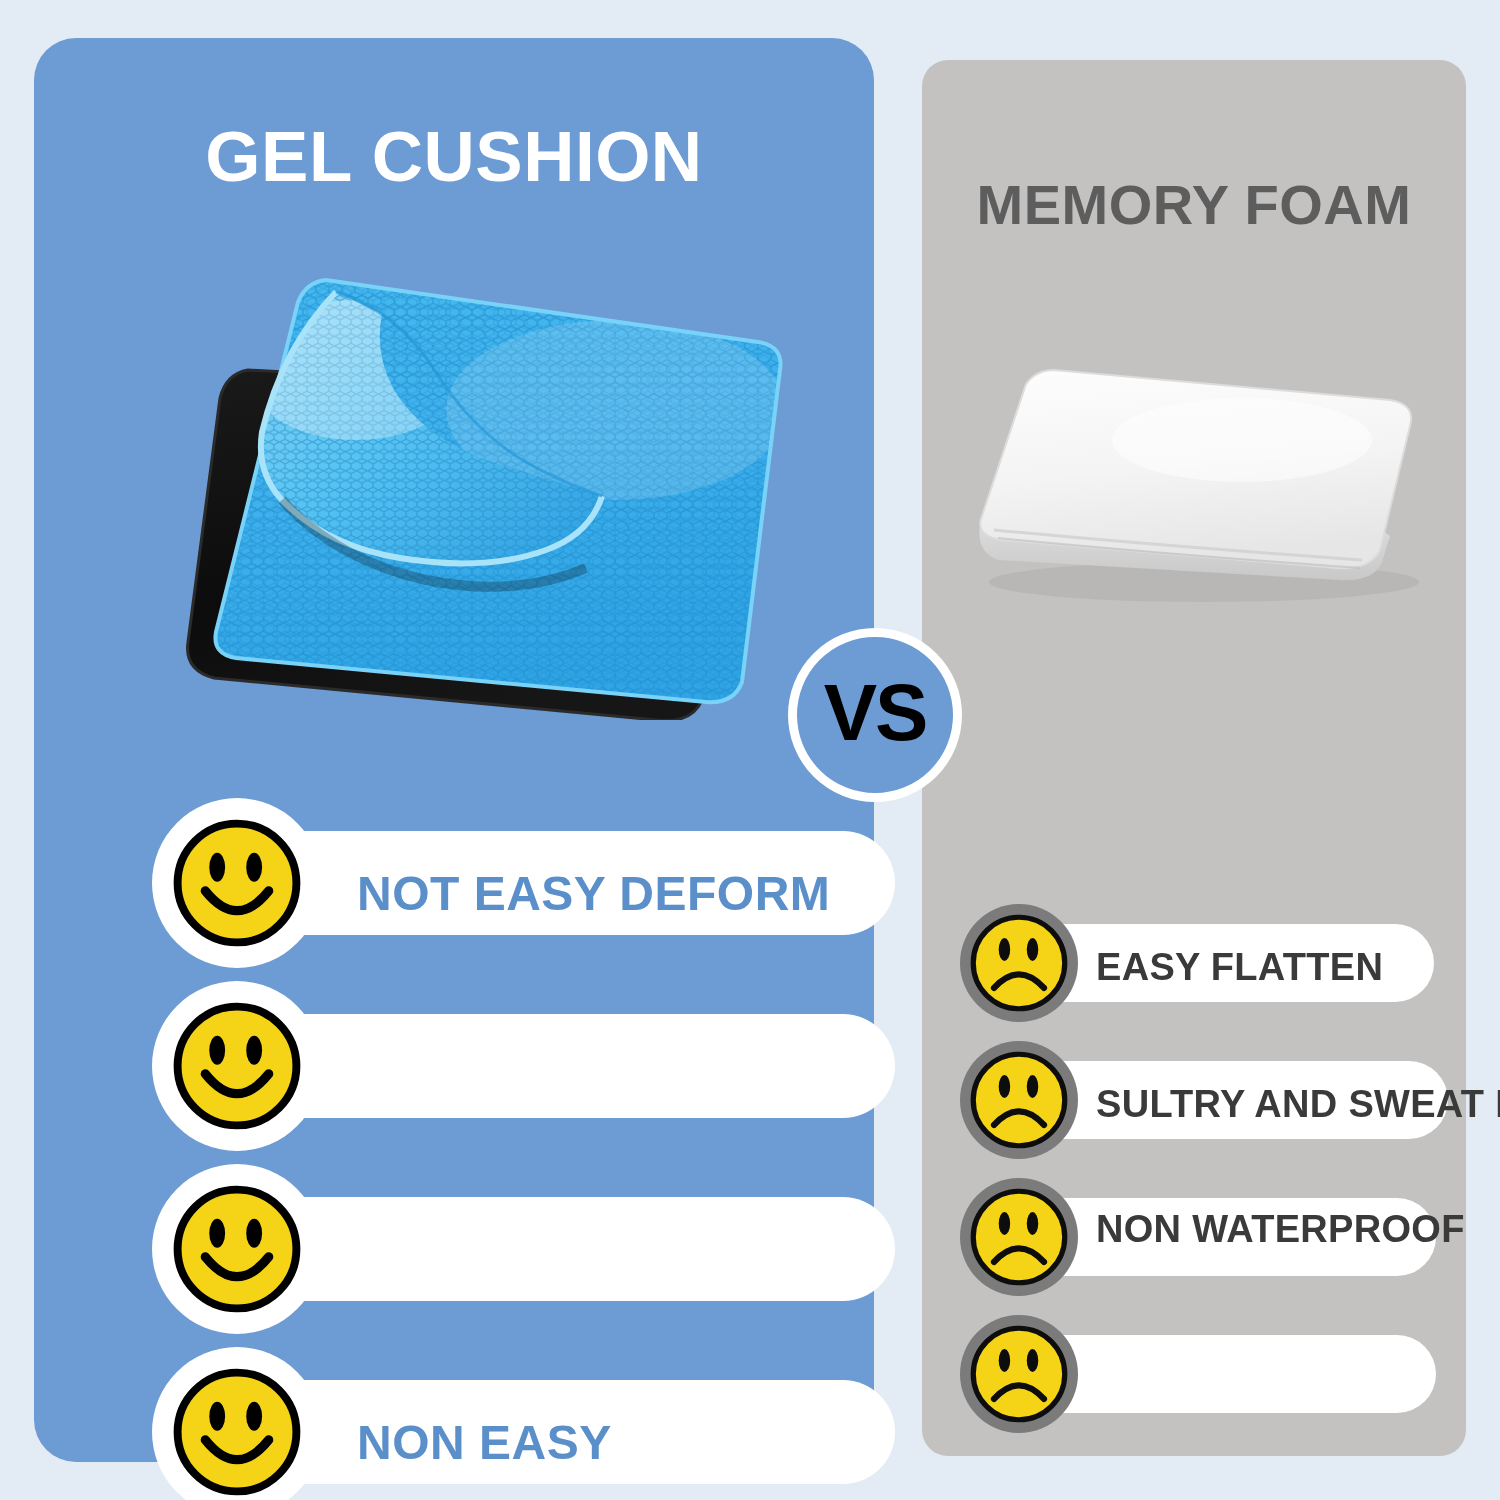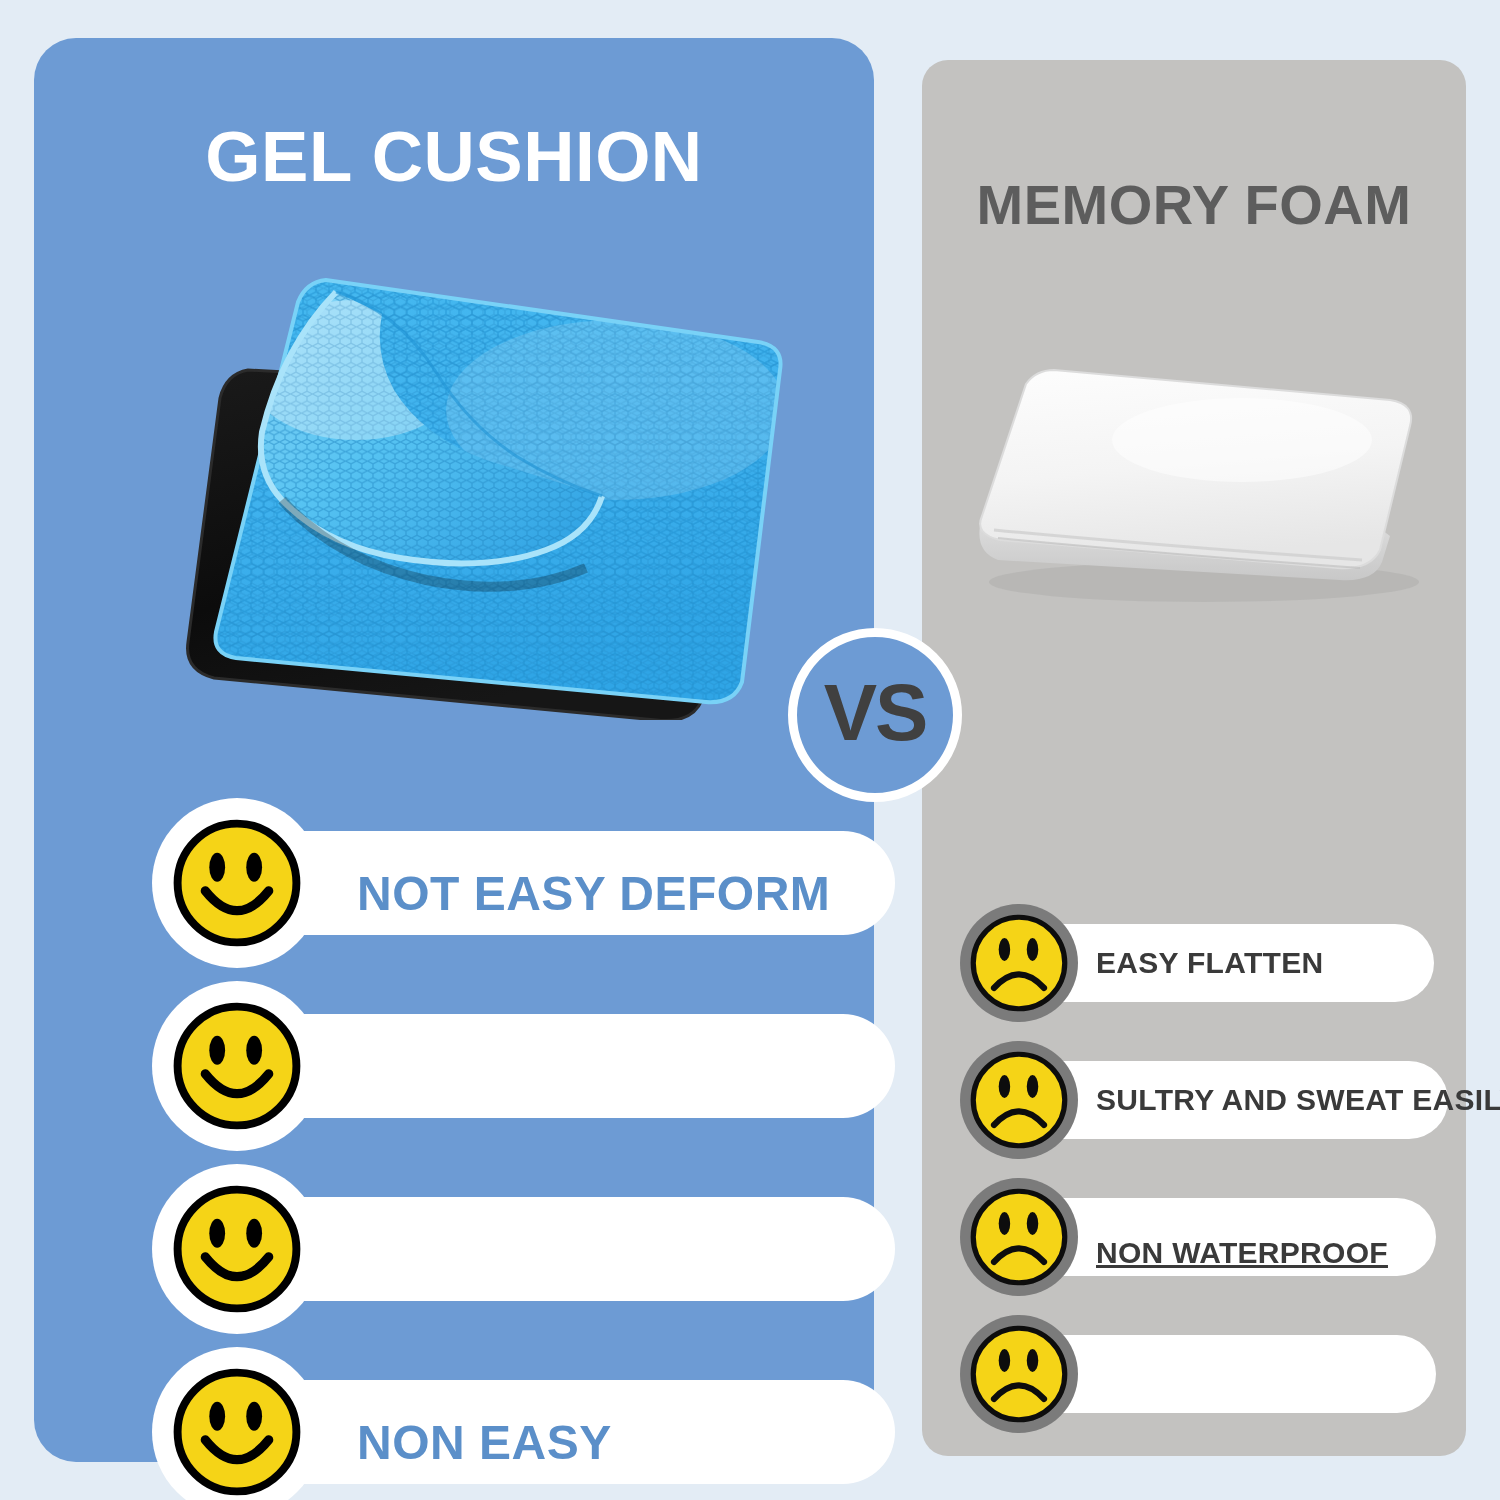--- a/index.html
+++ b/index.html
@@ -58,21 +58,21 @@
     left:788px;top:628px;
     width:174px;height:174px;
     border-radius:50%;
     background:#6d9bd4;
     border:9px solid #ffffff;
     box-sizing:border-box;
     display:flex;align-items:center;justify-content:center;
     z-index:20;
   }
   #vs-badge span{
-    color:#404040;
+    color:#000000;
     font-size:80px;
     font-weight:bold;
     letter-spacing:-2px;
     line-height:1;
     transform:translateY(-2px);
   }
 
   
   .pill{position:absolute;display:flex;align-items:center;}
   .pill-bar{
@@ -99,21 +99,21 @@
   .left-pill .pill-label{
     left:205px;font-size:48px;color:#5b8fc9;letter-spacing:0.5px;
   }
 
   
   .right-pill .pill-bar{height:78px;left:46px;}
   .right-pill .face-wrap{
     left:0;top:0;width:118px;height:118px;background:#7b7b7b;
   }
   .right-pill .pill-label{
-    left:136px;font-size:30px;color:#3a3a3a;letter-spacing:0.3px;
+    left:136px;font-size:38px;color:#3a3a3a;letter-spacing:0.3px;
   }
 
   .face-svg{display:block;}
 </style>
 </head>
 <body>
 
 <div class="stage">
 
   <div class="panel" id="panel-gel">
@@ -295,21 +295,21 @@
     <div class="pill right-pill" style="left:38px;top:1118px;width:480px;height:118px;">
       <div class="pill-bar" style="top:20px;width:430px;"></div>
       <div class="face-wrap">
         <svg class="face-svg" width="104" height="104" viewBox="0 0 100 100">
           <circle cx="50" cy="50" r="44" fill="#f5d417" stroke="#0d0d0d" stroke-width="5"></circle>
           <ellipse cx="36" cy="37" rx="5.5" ry="11" fill="#0d0d0d"></ellipse>
           <ellipse cx="63" cy="37" rx="5.5" ry="11" fill="#0d0d0d"></ellipse>
           <path d="M26 74 Q50 48 74 74" fill="none" stroke="#0d0d0d" stroke-width="6" stroke-linecap="round"></path>
         </svg>
       </div>
-      <div class="pill-label" style="top:60px;text-decoration:underline;">NON WATERPROOF</div>
+      <div class="pill-label" style="top:32px;">NON WATERPROOF</div>
     </div>
 
     <div class="pill right-pill" style="left:38px;top:1255px;width:480px;height:118px;">
       <div class="pill-bar" style="top:20px;width:430px;"></div>
       <div class="face-wrap">
         <svg class="face-svg" width="104" height="104" viewBox="0 0 100 100">
           <circle cx="50" cy="50" r="44" fill="#f5d417" stroke="#0d0d0d" stroke-width="5"></circle>
           <ellipse cx="36" cy="37" rx="5.5" ry="11" fill="#0d0d0d"></ellipse>
           <ellipse cx="63" cy="37" rx="5.5" ry="11" fill="#0d0d0d"></ellipse>
           <path d="M26 74 Q50 48 74 74" fill="none" stroke="#0d0d0d" stroke-width="6" stroke-linecap="round"></path>

